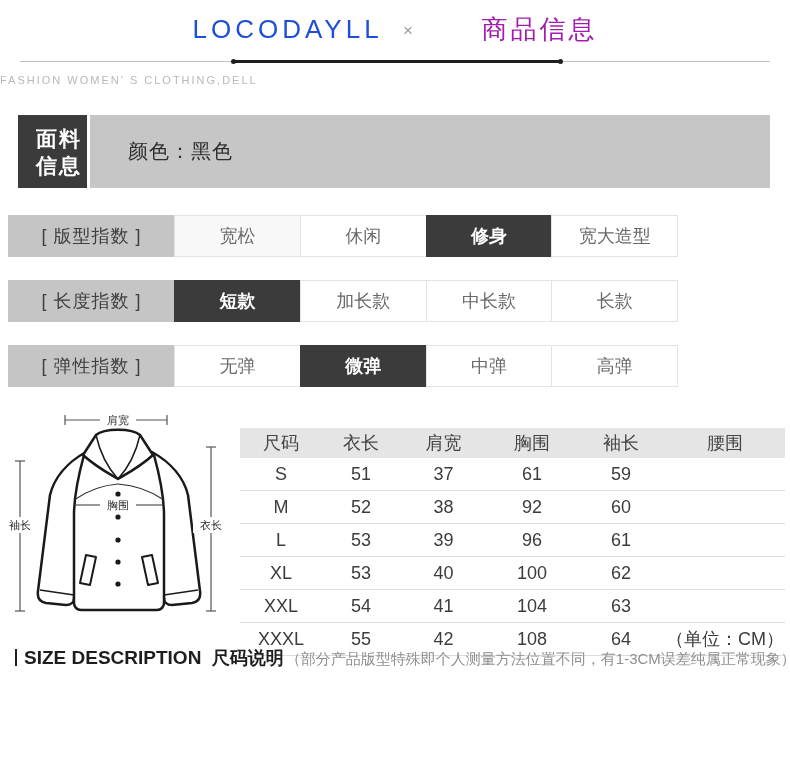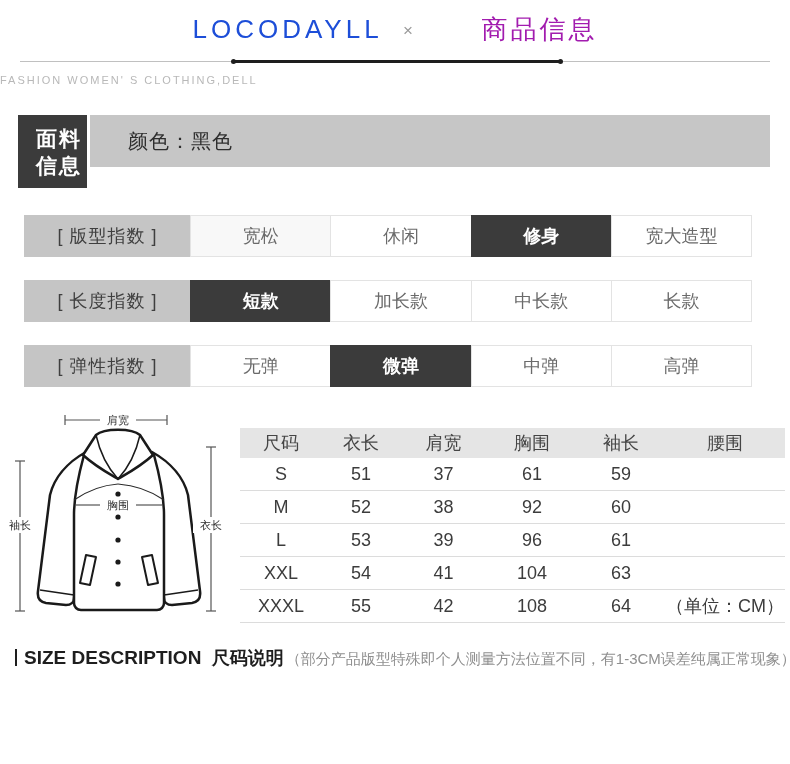--- a/index.html
+++ b/index.html
@@ -14,26 +14,26 @@
   .divider{left:20px;top:61px;width:750px;height:2px;}
   .divider .base{position:absolute;left:0;top:0;width:750px;height:1px;background:#c0c0c0;}
   .divider .seg{position:absolute;left:213px;top:-1px;width:327px;height:3px;background:#1e1e1e;}
   .divider .dot{position:absolute;top:-2px;width:5px;height:5px;border-radius:50%;background:#1e1e1e;}
   .subtitle{left:0;top:74px;width:790px;text-align:left;font-size:11px;color:#b8b8b8;letter-spacing:2px;}
 
   
   .fab-box{left:18px;top:115px;width:56px;height:73px;background:#3b3b3b;color:#fff;
            display:flex;flex-direction:column;align-items:center;justify-content:center;
            font-size:21px;font-weight:bold;letter-spacing:2px;line-height:27px;padding-left:13px;}
-  .fab-bar{left:90px;top:115px;width:680px;height:52px;background:#c6c6c6;
+  .fab-bar{left:90px;top:115px;width:680px;height:73px;background:#c6c6c6;
            display:flex;align-items:center;}
   .fab-color{margin-left:38px;font-size:20px;color:#2e2e2e;letter-spacing:1px;}
 
   
-  .attr-row{left:24px;width:728px;height:42px;display:flex;}
+  .attr-row{left:8px;width:670px;height:42px;display:flex;}
   .attr-label{width:167px;background:#c5c5c5;color:#3f3f3f;font-size:18px;letter-spacing:1px;
               display:flex;align-items:center;justify-content:center;}
   .attr-cell{flex:1;display:flex;align-items:center;justify-content:center;
              font-size:18px;color:#6a6a6a;background:#fff;border:1px solid #e3e3e3;margin-left:-1px;}
   .attr-cell.light{background:#f8f8f8;}
   .attr-cell.dark{background:#3b3b3b;color:#ffffff;font-weight:bold;border-color:#3b3b3b;}
 
   
   .size-table{left:240px;top:428px;width:545px;border-collapse:collapse;table-layout:fixed;}
   .size-table th{background:#e5e5e5;font-weight:normal;font-size:18px;color:#454545;height:28px;}
@@ -197,20 +197,28 @@
     </tr>
     <tr>
       <td>L</td>
       <td>53</td>
       <td>39</td>
       <td>96</td>
       <td>61</td>
       <td></td>
     </tr>
     <tr>
+      <td>XL</td>
+      <td>53</td>
+      <td>40</td>
+      <td>100</td>
+      <td>62</td>
+      <td></td>
+    </tr>
+    <tr>
       <td>XXL</td>
       <td>54</td>
       <td>41</td>
       <td>104</td>
       <td>63</td>
       <td></td>
     </tr>
     <tr>
       <td>XXXL</td>
       <td>55</td>

